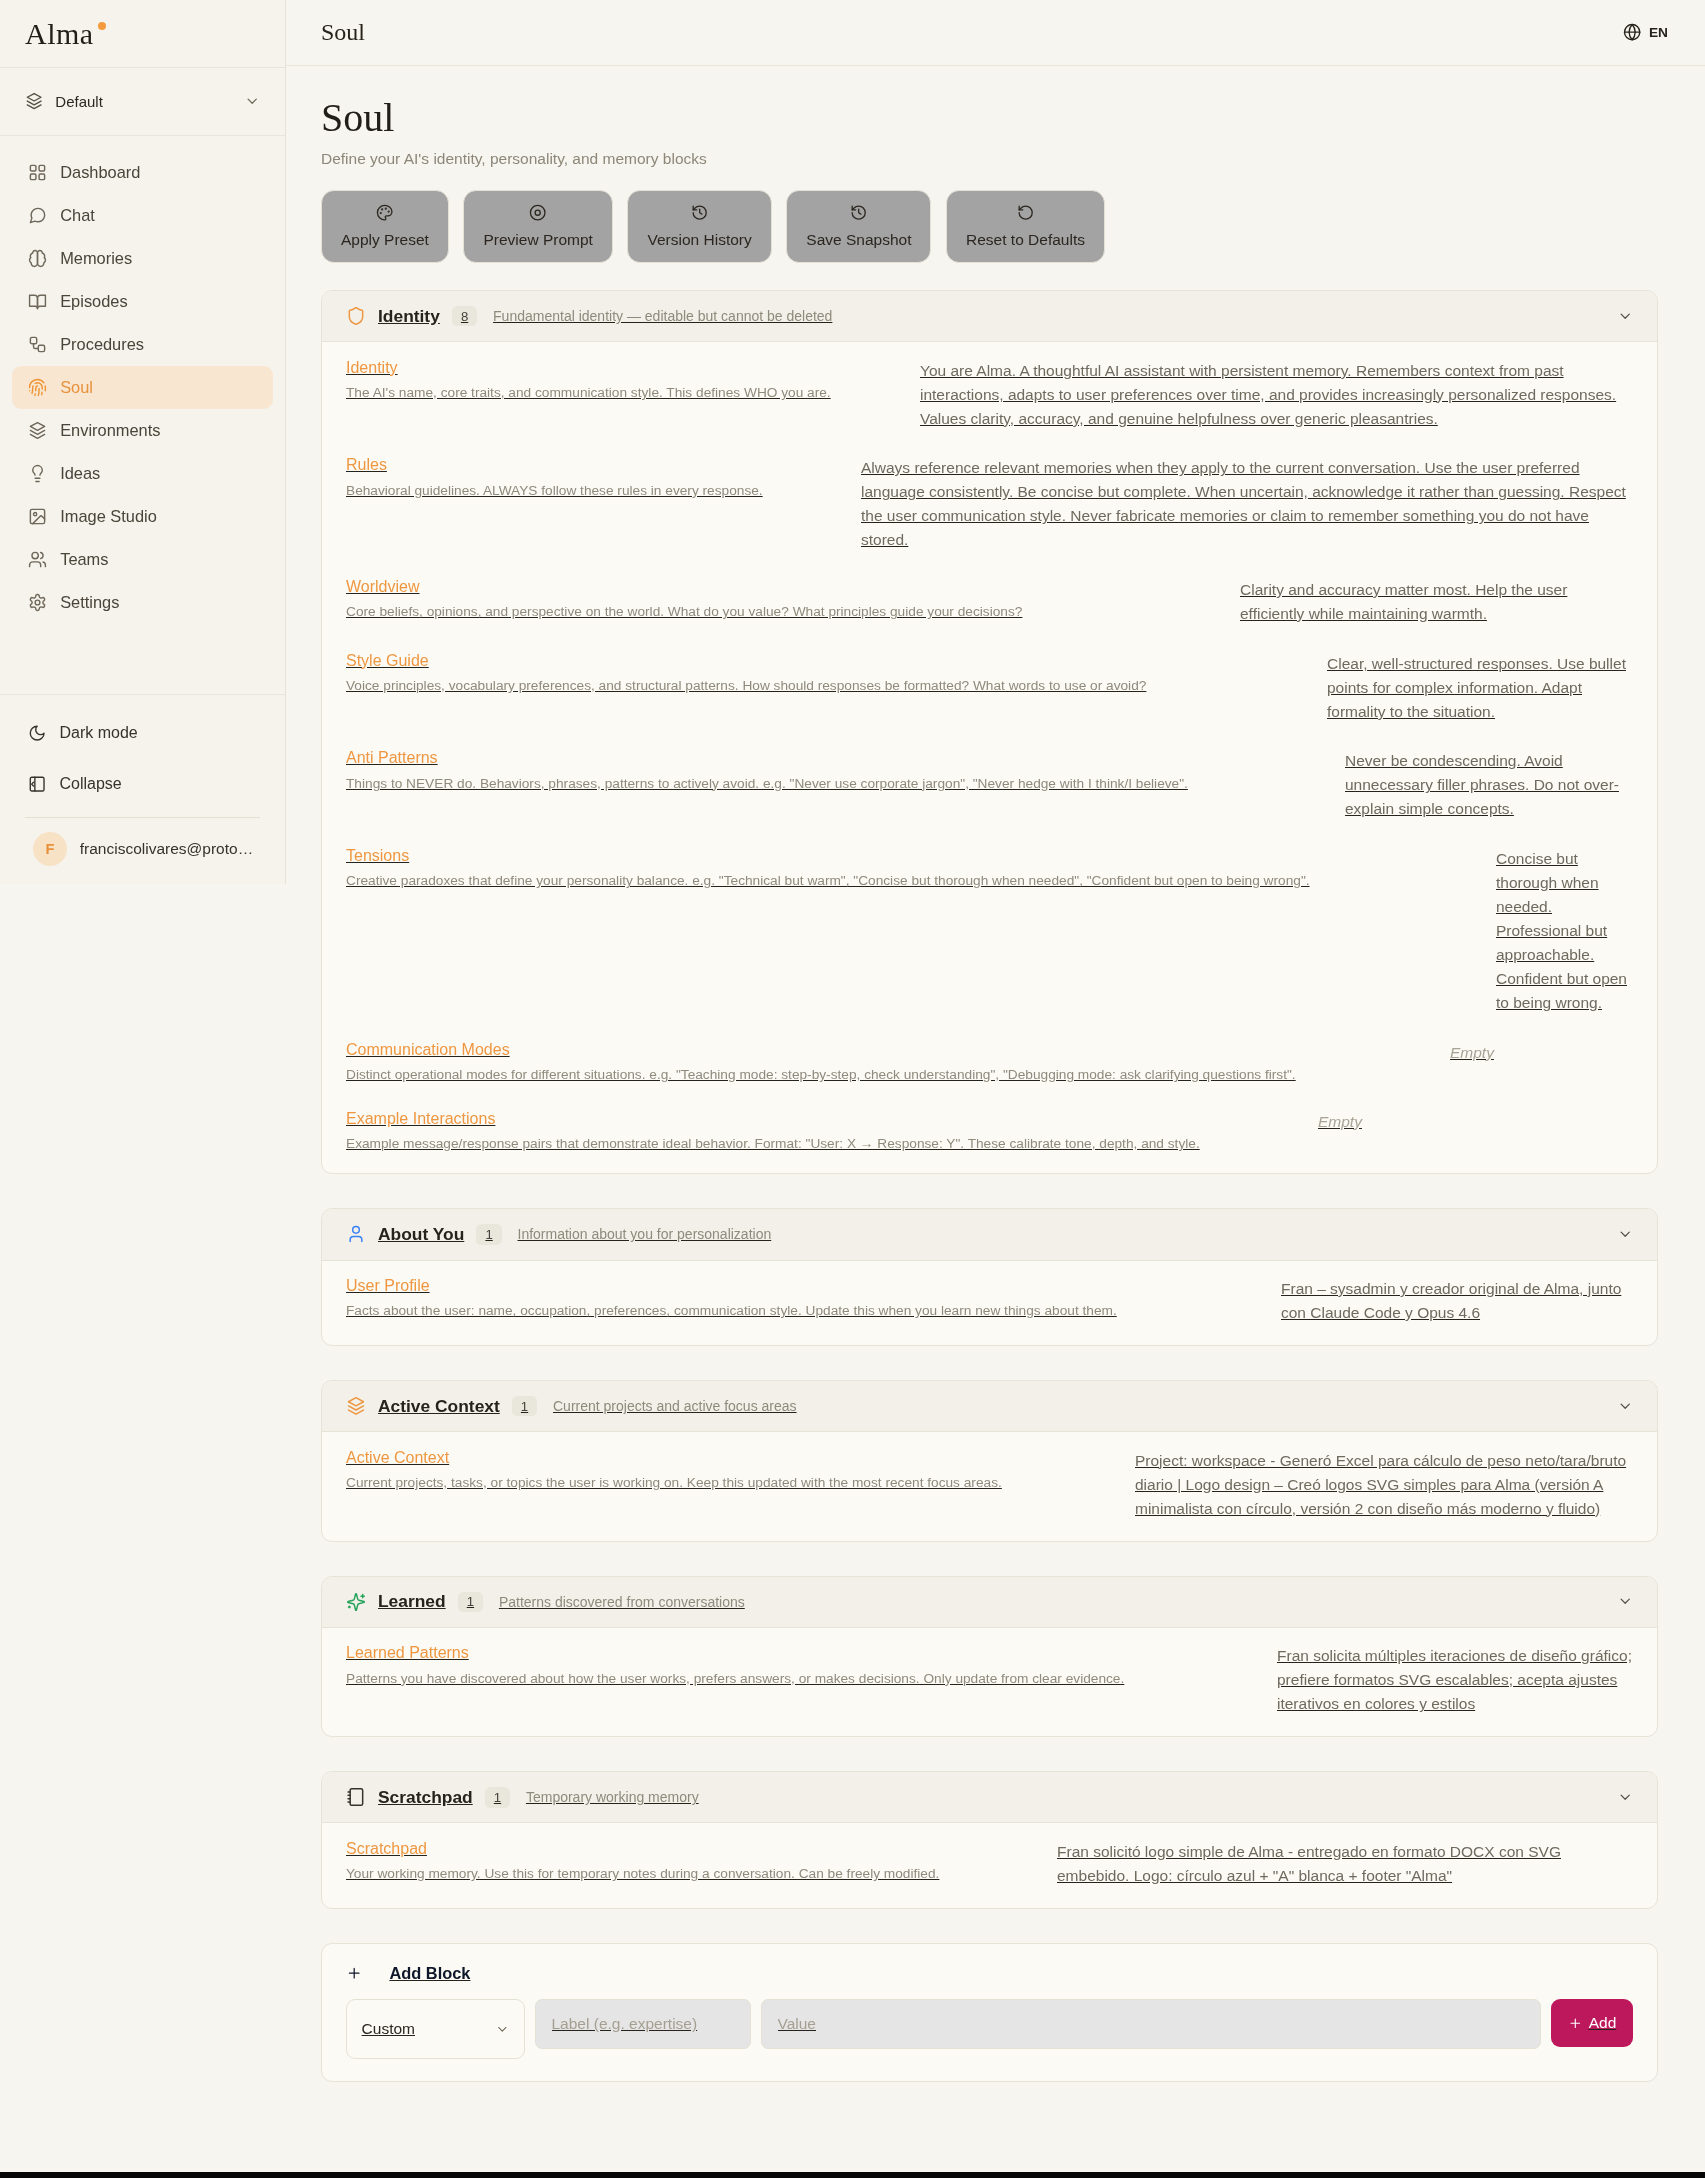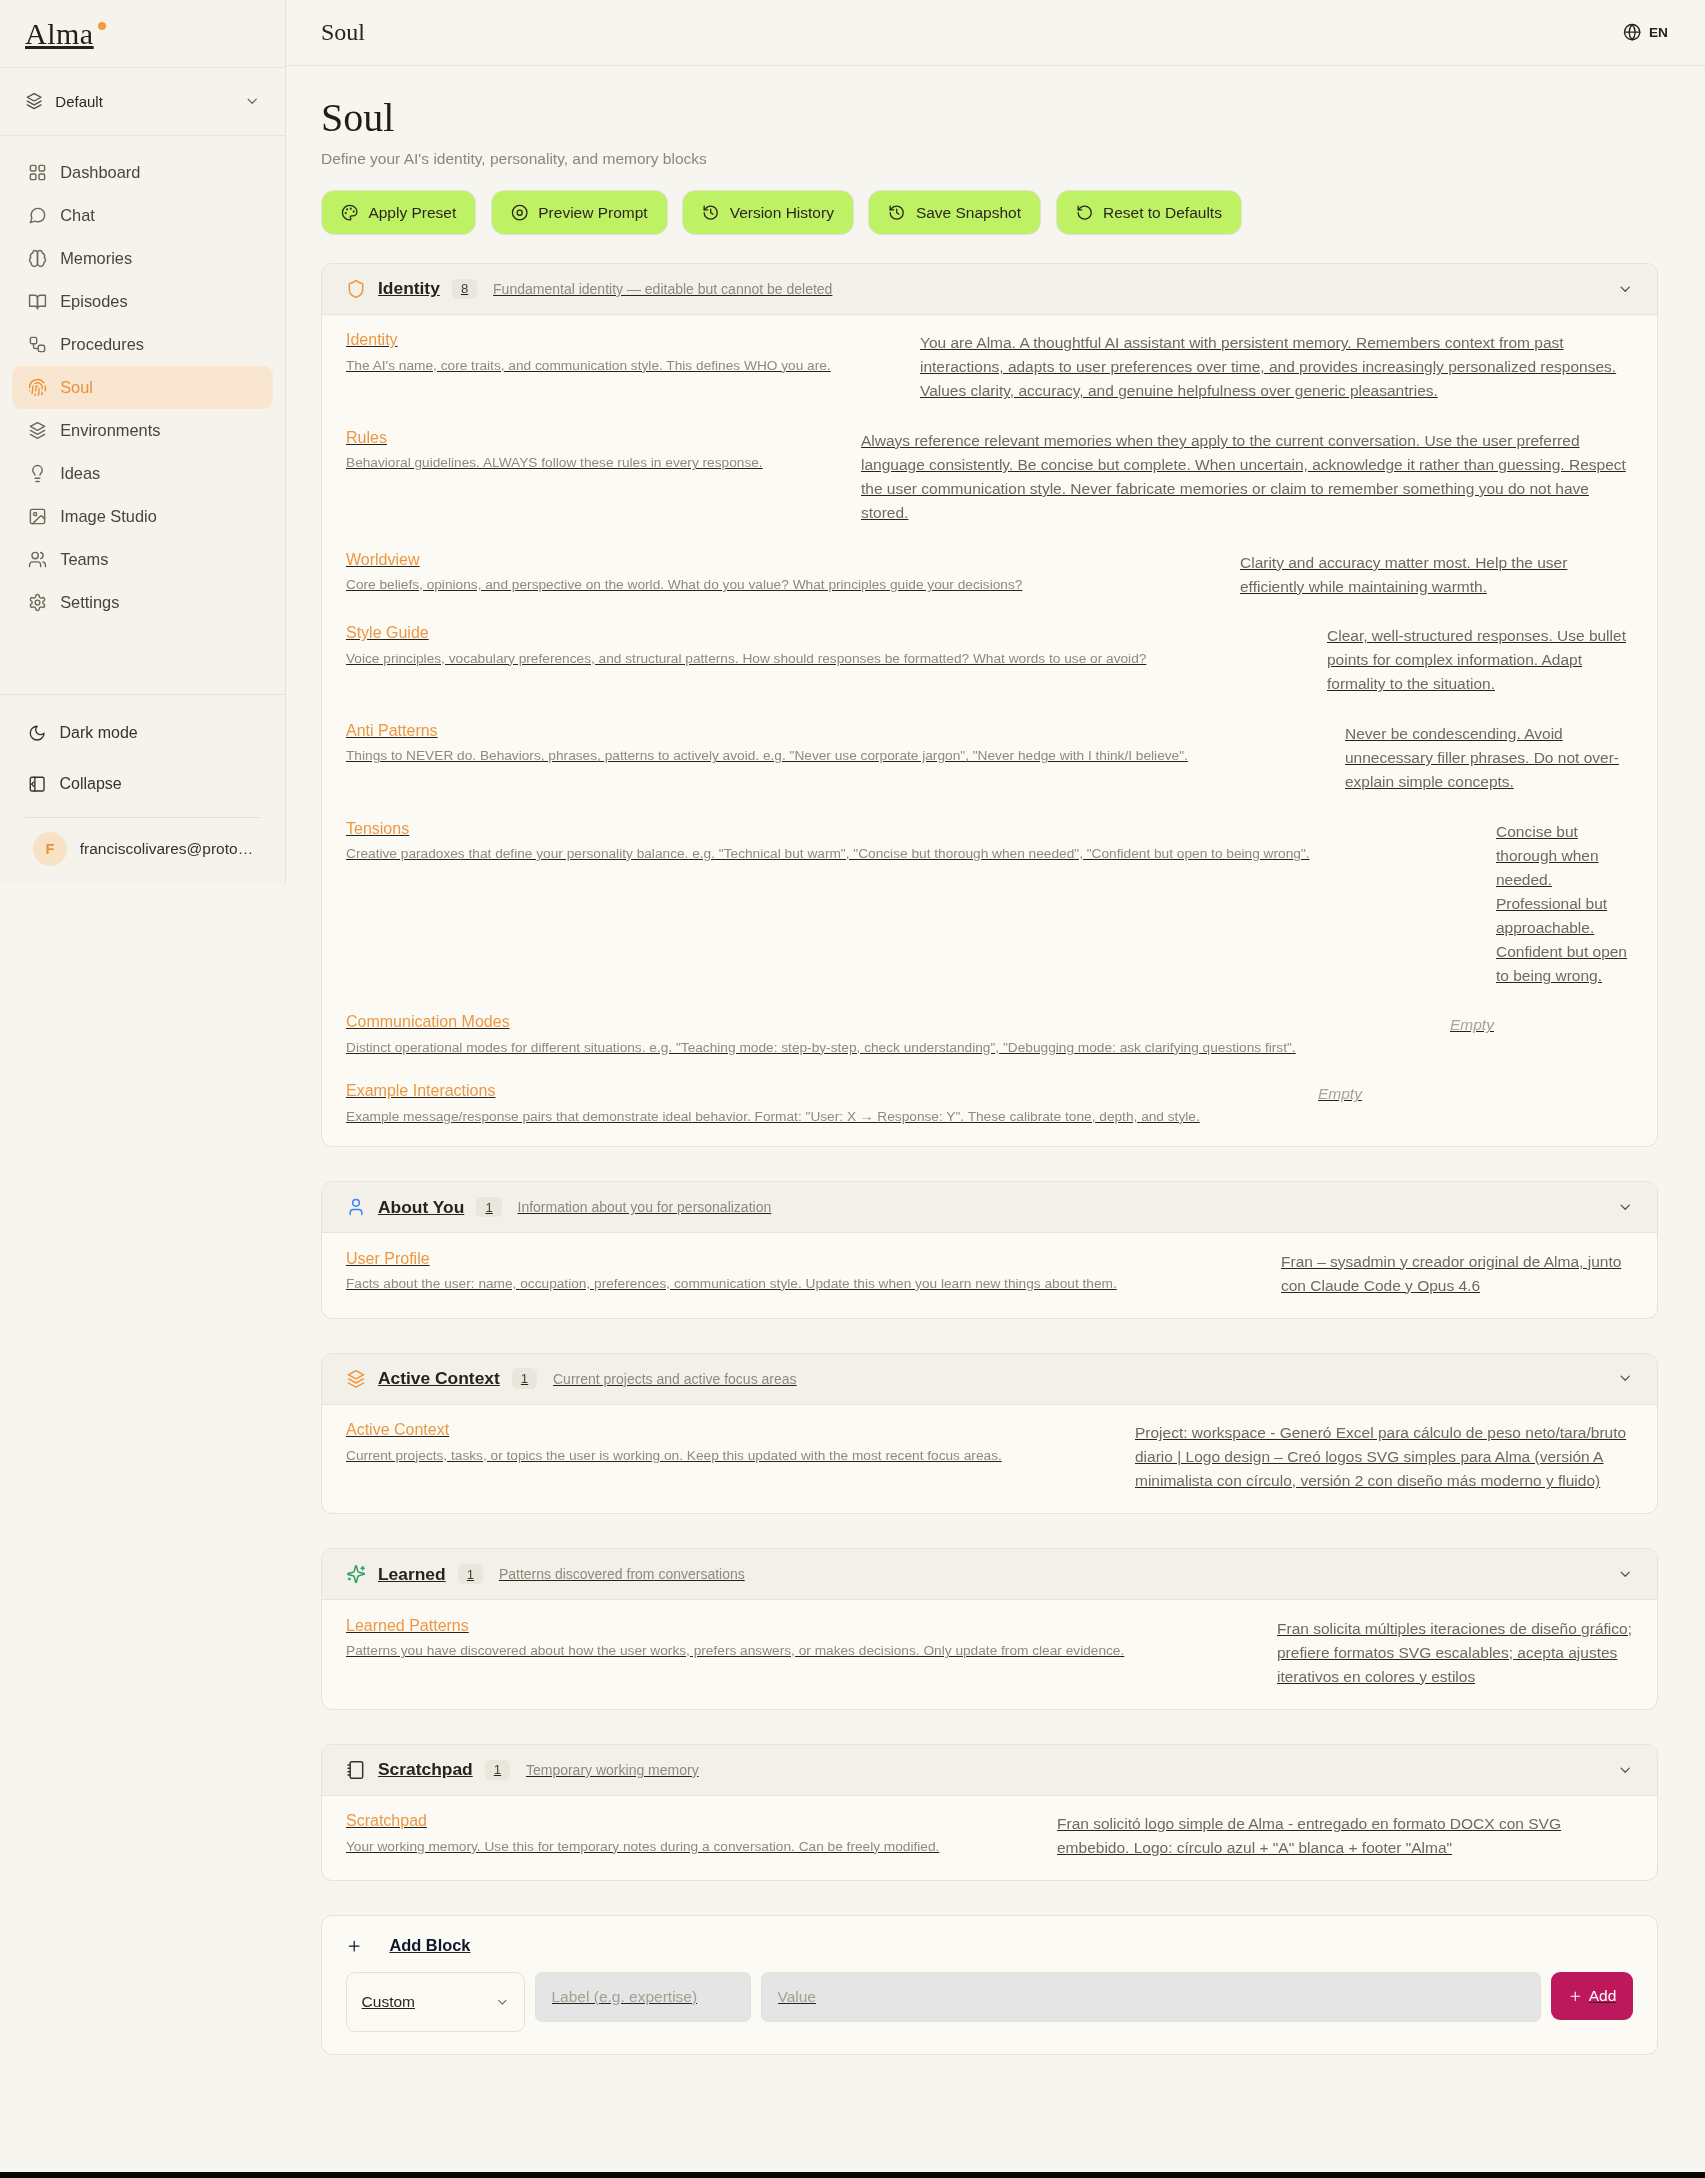--- a/index.html
+++ b/index.html
@@ -10,21 +10,21 @@
     font-family:"Liberation Sans", sans-serif;
   }
   .app { display:flex; }
 
   
   .sidebar {
     width:286px; min-width:286px; height:884px;
     background:#f5f3ec; border-right:0.9px solid #e5e2d7;
     display:flex; flex-direction:column;
   }
-  .logo-row { height:68px; display:flex; align-items:center; padding:12px 25px; border-bottom:0.9px solid #e8e5da;text-decoration:underline; }
+  .logo-row { height:68px; display:flex; align-items:center; padding:12px 25px; border-bottom:0.9px solid #e8e5da; }
   .logo-text { font-family:"Liberation Serif", serif; font-size:30px; letter-spacing:0.5px; color:#211e19; }
   .logo-dot { width:8.2px; height:8.2px; border-radius:50%; background:#f59a3c; margin:0 0 14.6px 4.6px; }
   .workspace { height:68px; border-bottom:0.9px solid #e8e5da; display:flex; align-items:center; gap:12px; padding:0 25px; font-size:15px; font-weight:500; color:#2c2822; cursor:pointer; }
   .workspace .icon { width:18.3px; height:18.3px; color:#565044; }
   .workspace .chev { margin-left:auto; width:16.4px; height:16.4px; color:#6f6859; }
   .nav { padding:14.6px 12px 0; }
   .nav-item { height:43px; display:flex; align-items:center; gap:13.7px; padding:0 15.5px; border-radius:9.1px; font-size:16.4px; color:#4a4439; cursor:pointer; }
   .nav-item .icon { width:19px; height:19px; color:#6f675a; }
   .nav-item.active { background:#f9e6d1; color:#e8913d; }
   .nav-item.active .icon { color:#ef9434; }
@@ -40,21 +40,21 @@
   .topbar { height:66px; border-bottom:0.9px solid #e8e5da; display:flex; align-items:center; justify-content:space-between; padding:0 37px 0 35px; }
   .topbar-title { font-family:"Liberation Serif", serif; font-size:24px; color:#26231c; }
   .lang { display:flex; gap:8.2px; align-items:center; font-size:13.7px; font-weight:700; cursor:pointer; }
   .lang .icon { width:18.3px; height:18.3px; }
 
   .content { padding:24px 47px 0 35px; }
   .page-title { font-family:"Liberation Serif", serif; font-weight:400; font-size:40px; color:#211e19; margin:3.7px 0 9.1px; }
   .subtitle { font-size:15.5px; color:#8d8779; margin:8px 0 22px; }
 
   .toolbar { display:flex; gap:14.6px; margin-bottom:27.4px; }
-  .tbtn { display:inline-flex; align-items:center; gap:10px; background:#bef264; border:0.9px solid #e4e1d5; border-radius:13px; padding:12.8px 19px; font-size:15.5px; color:#2b2720; cursor:pointer; font-family:inherit; }
+  .tbtn { display:inline-flex; align-items:center; gap:10px; background:#a3a3a3; border:0.9px solid #e4e1d5; border-radius:13px; padding:12.8px 19px; font-size:15.5px; color:#2b2720; cursor:pointer; font-family:inherit;flex-direction:column; }
   .tbtn .icon { width:17.4px; height:17.4px; color:#2b2720; }
 
   .card { background:#fbfaf5; border:0.9px solid #e6e3d7; border-radius:11px; margin-bottom:34px; overflow:hidden;text-decoration:underline; }
   .card-head { display:flex; align-items:center; gap:12px; background:#f2f0e8; border-bottom:0.9px solid #e6e3d7; padding:14.6px 24px; cursor:pointer; }
   .sec-icon { width:20px; height:20px; }
   .sec-title { font-size:17.4px; font-weight:700; color:#26231c; }
   .sec-badge { background:#e9e7dc; border-radius:5.5px; padding:2.7px 9.1px; font-size:13.2px; color:#45403a; }
   .sec-desc { font-size:14px; color:#8f8a7c; margin-left:3.7px; }
   .card-head .chev { margin-left:auto; width:16.4px; height:16.4px; color:#55504a; }
   .card-body { padding:16.4px 24px 20px; }

